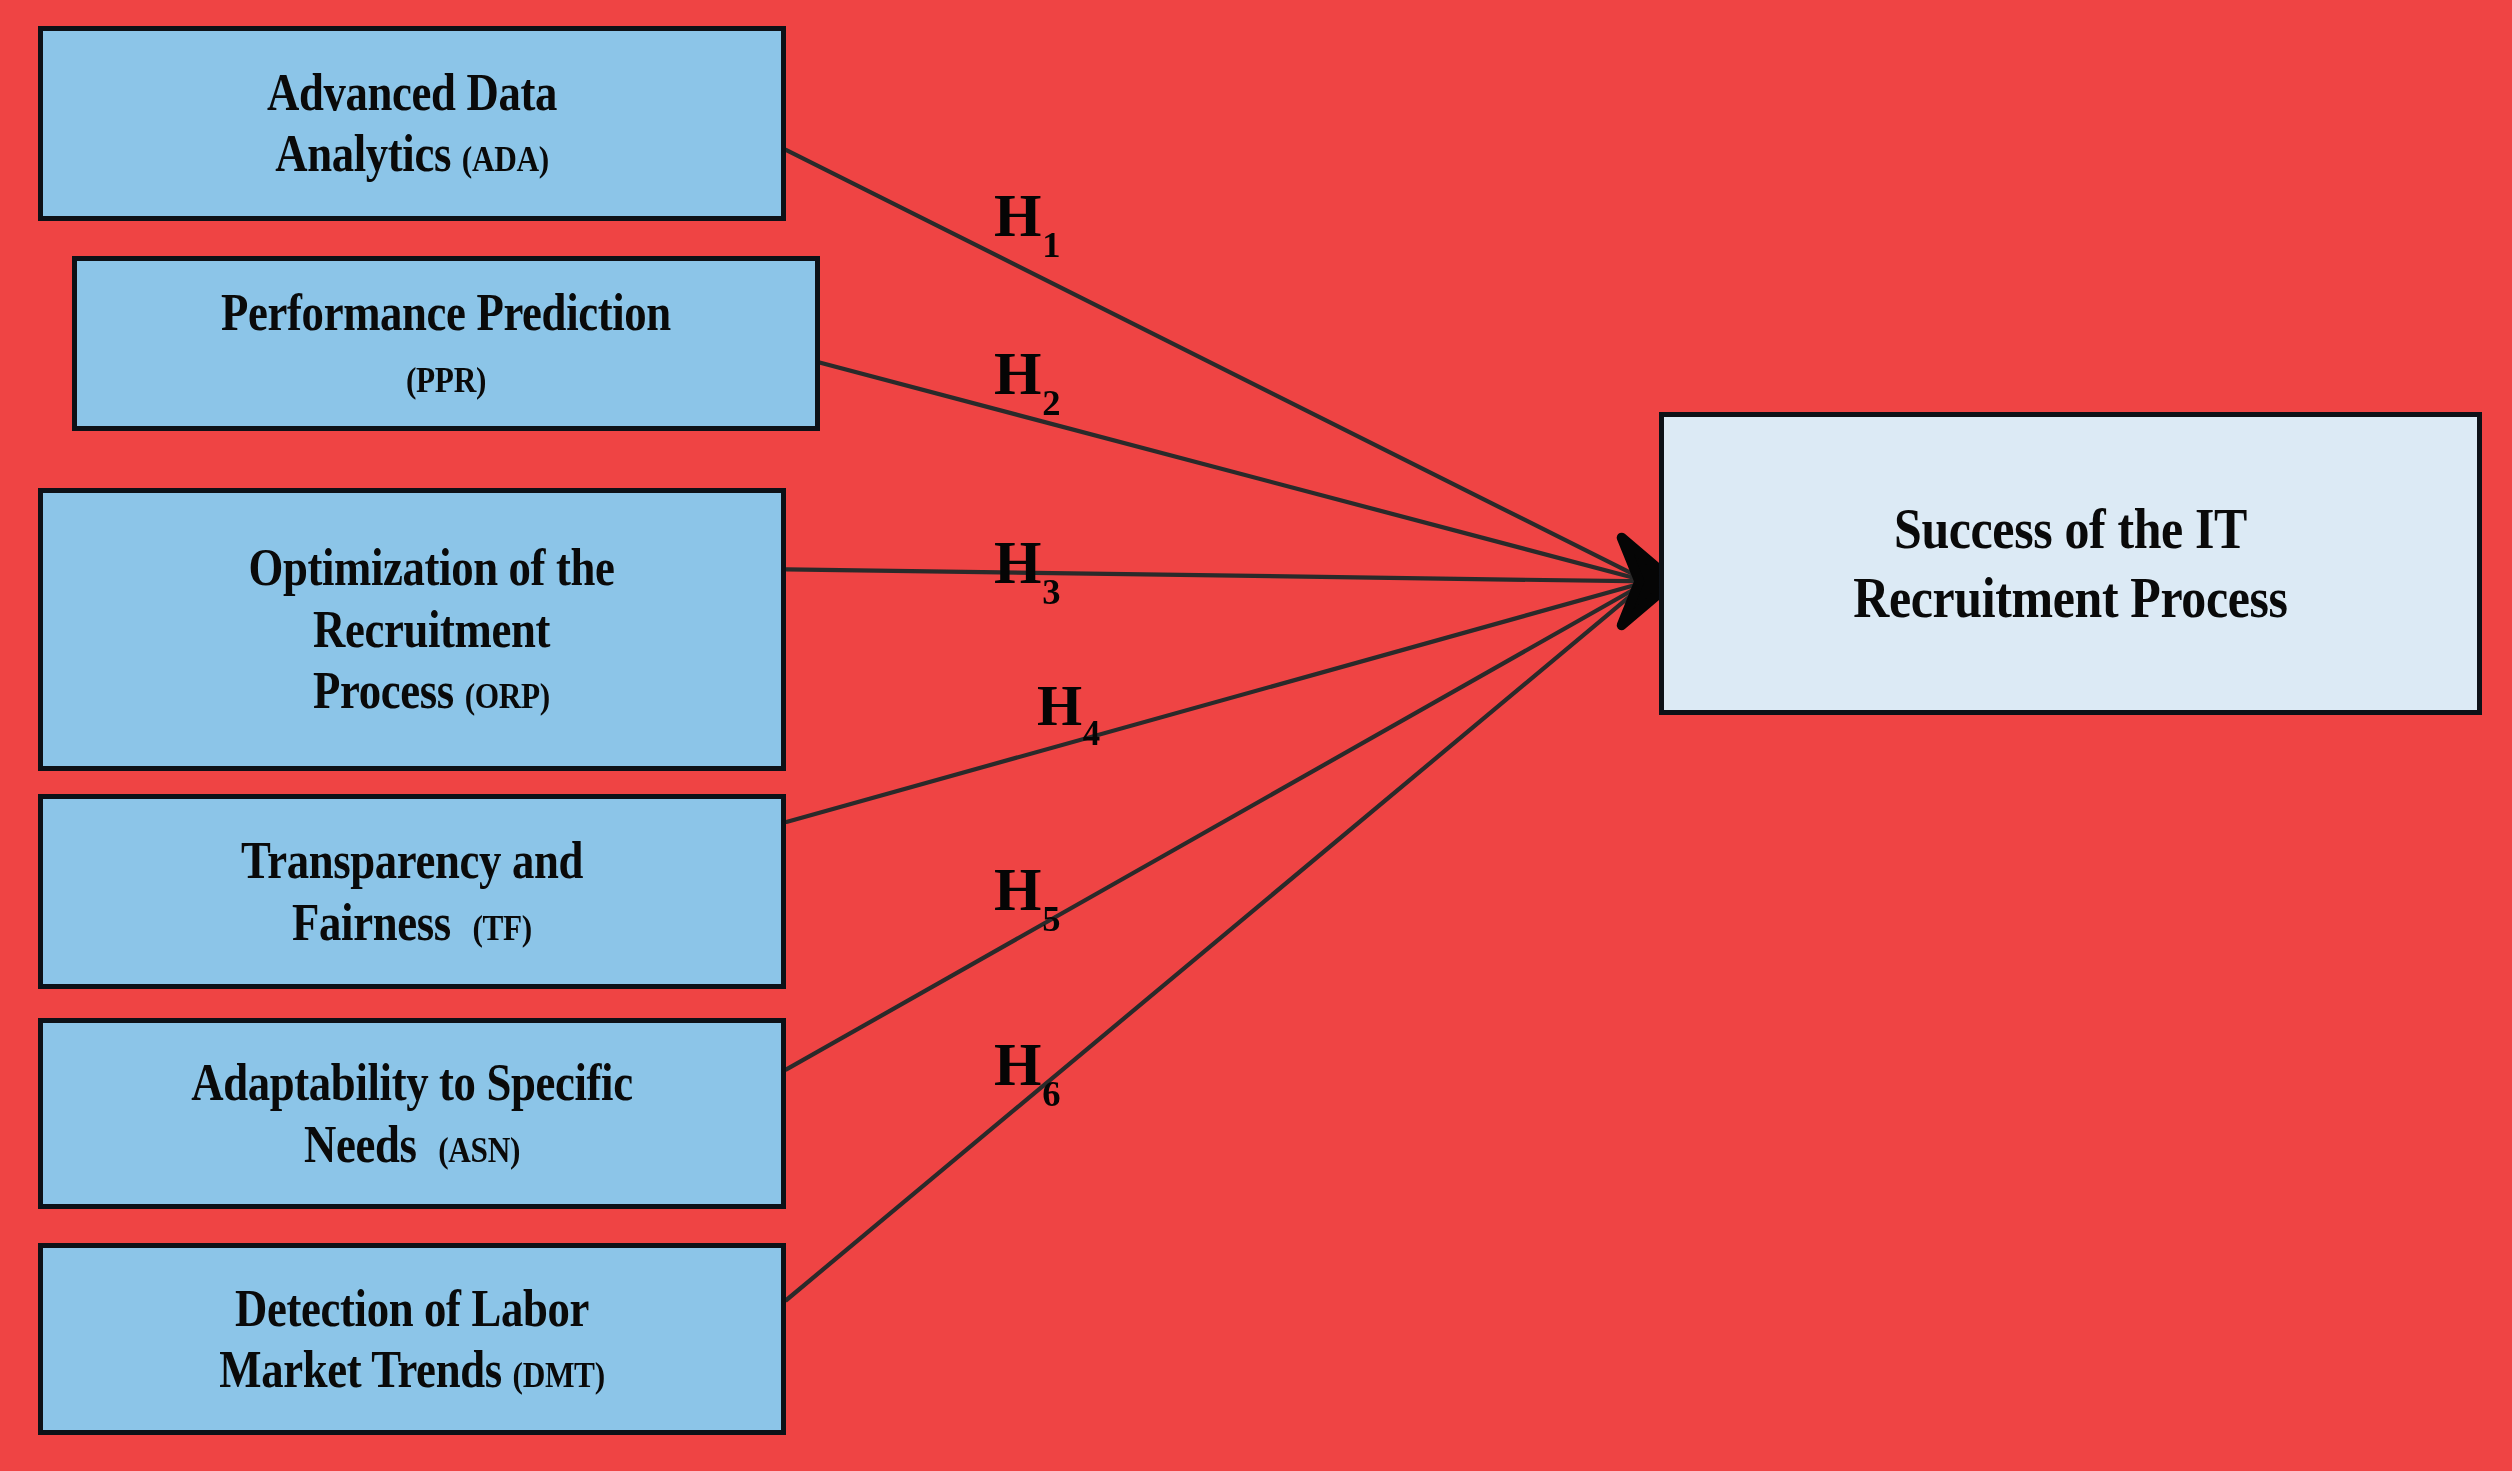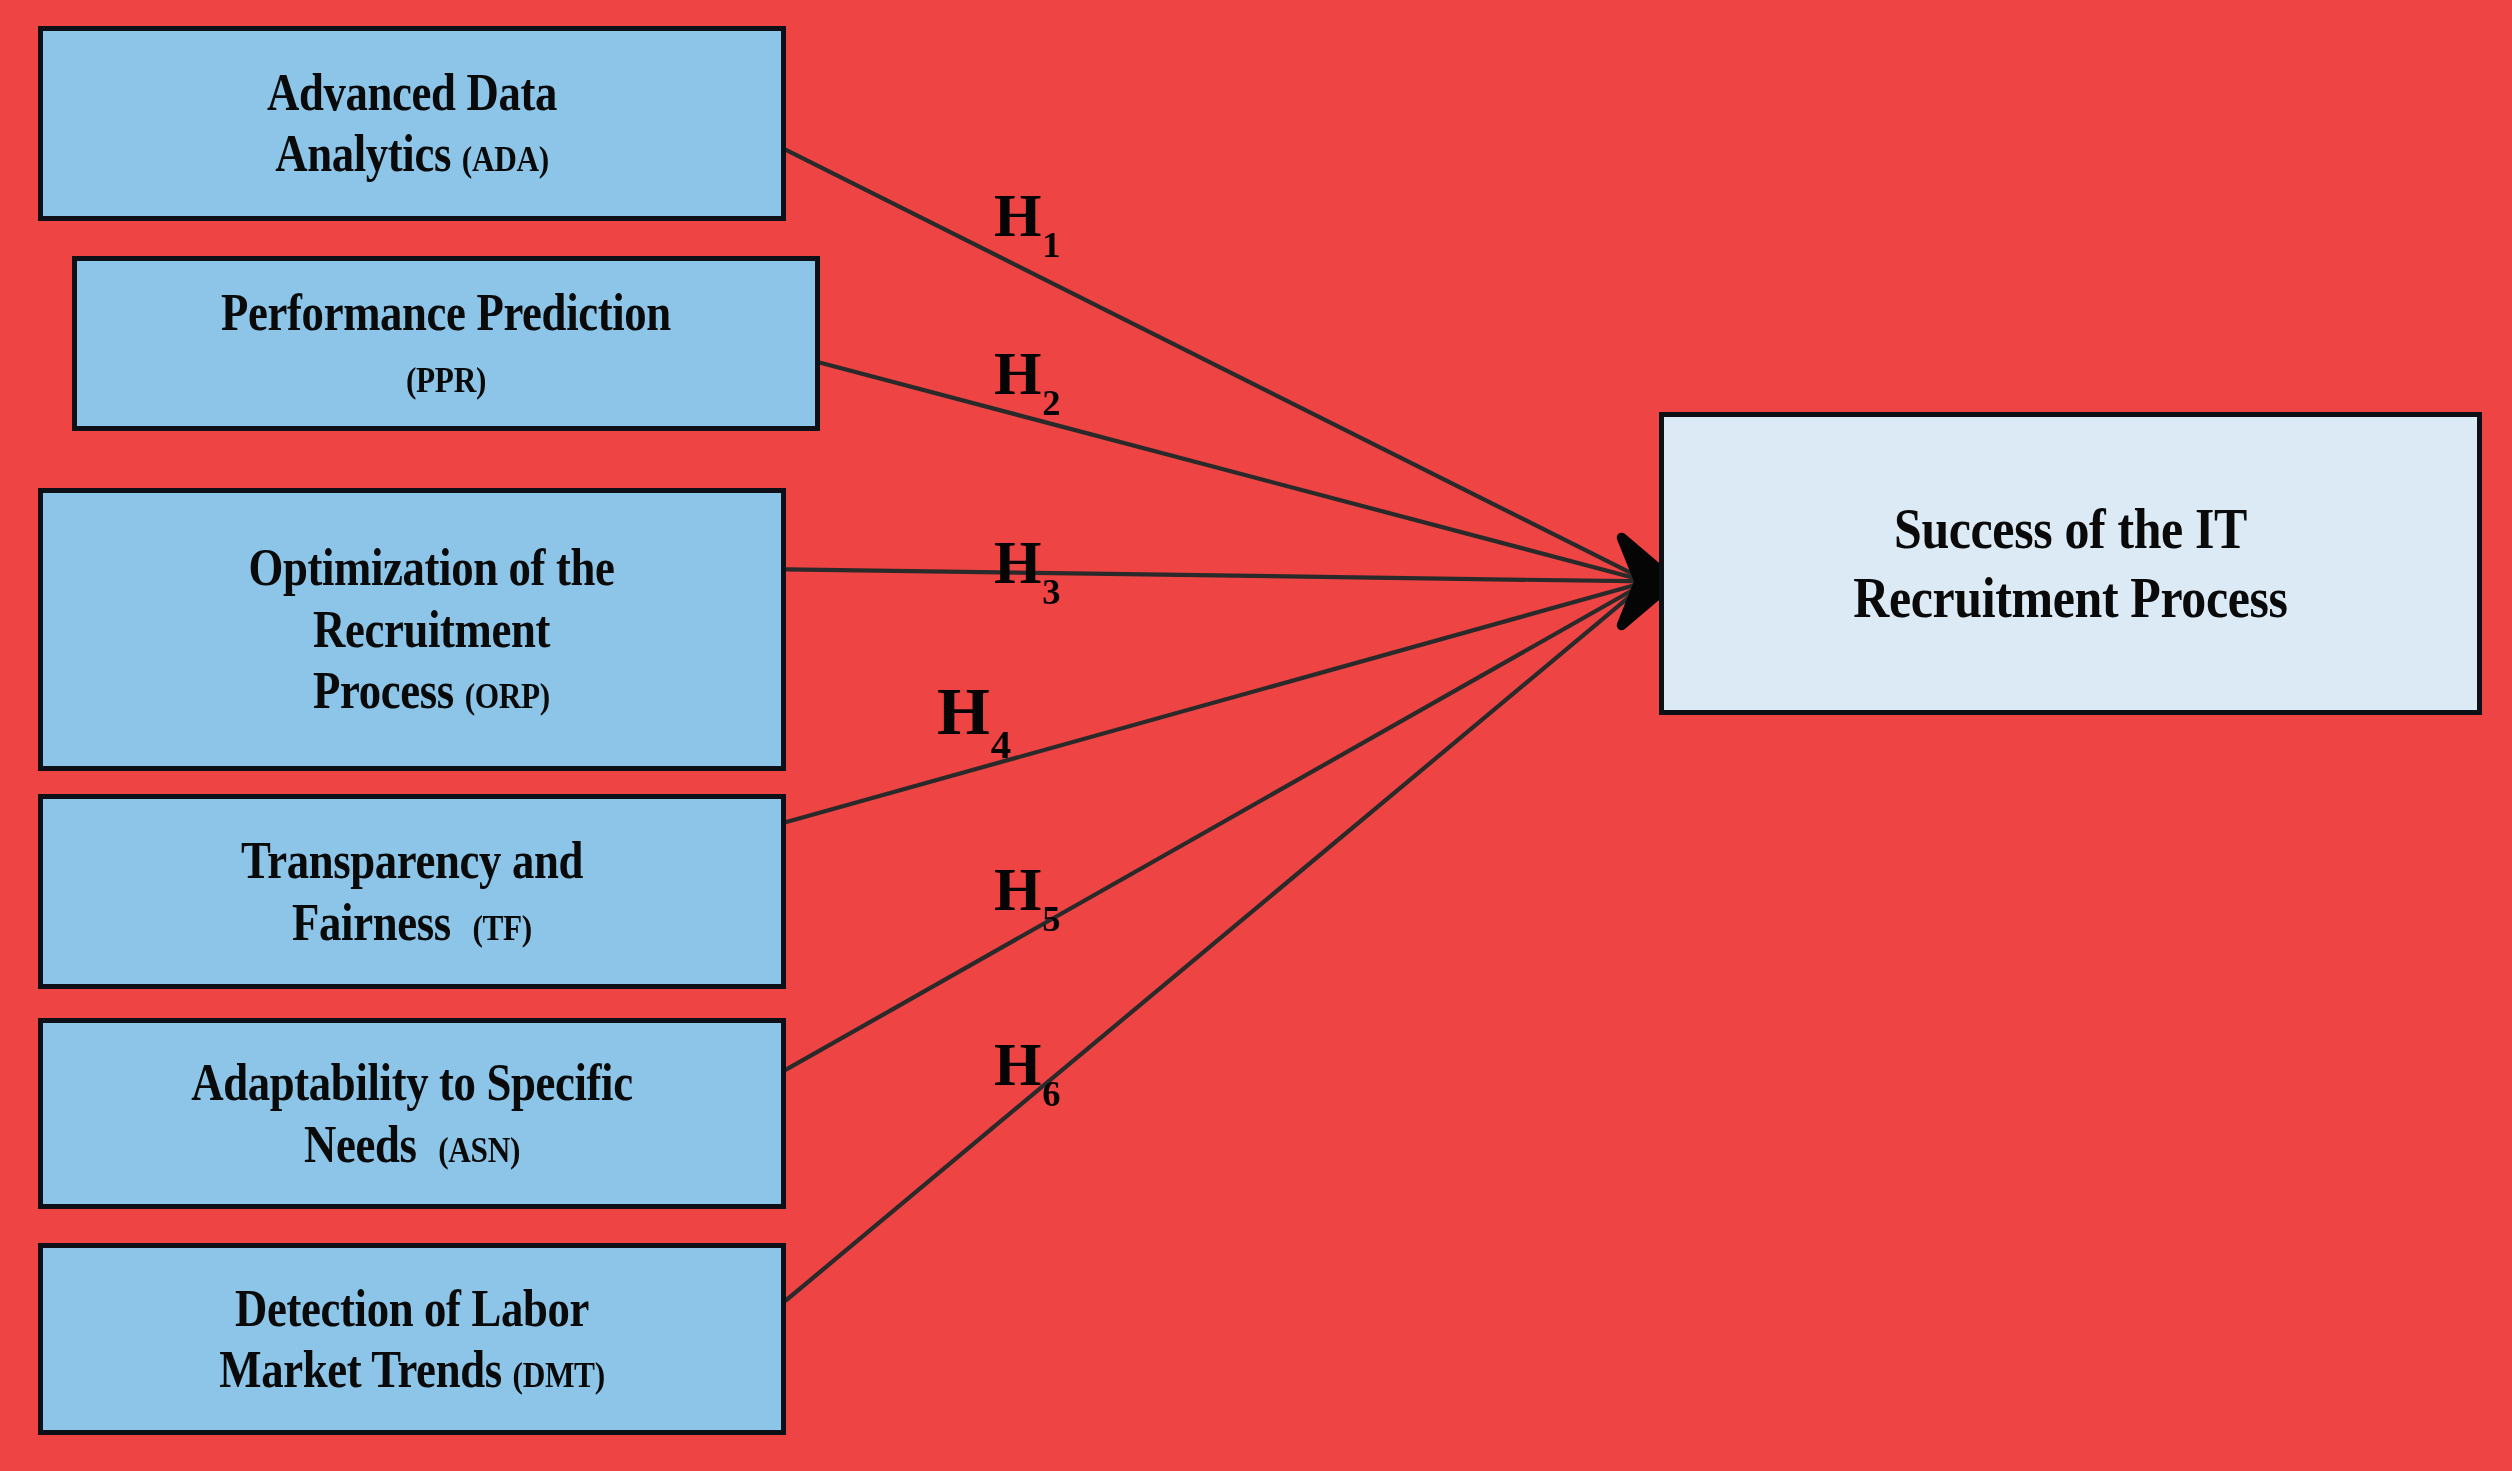--- a/index.html
+++ b/index.html
@@ -145,21 +145,21 @@
   </div>
 
   <div class="hlabel" style="left:994px; top:343px; font-size:61px;">
     <span>H</span><span class="sub">2</span>
   </div>
 
   <div class="hlabel" style="left:994px; top:532px; font-size:61px;">
     <span>H</span><span class="sub">3</span>
   </div>
 
-  <div class="hlabel" style="left:937px; top:677px; font-size:68px;">
+  <div class="hlabel" style="left:1037px; top:677px; font-size:58px;">
     <span>H</span><span class="sub">4</span>
   </div>
 
   <div class="hlabel" style="left:994px; top:859px; font-size:61px;">
     <span>H</span><span class="sub">5</span>
   </div>
 
   <div class="hlabel" style="left:994px; top:1034px; font-size:61px;">
     <span>H</span><span class="sub">6</span>
   </div>

